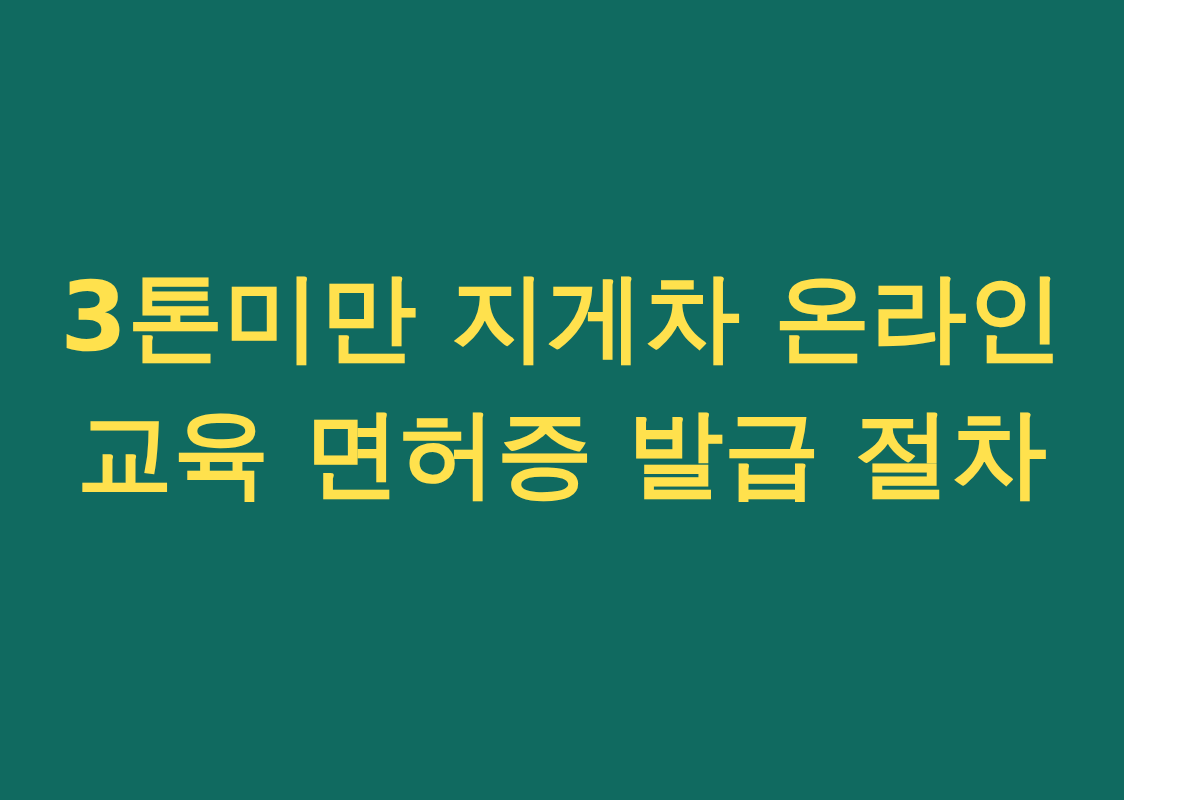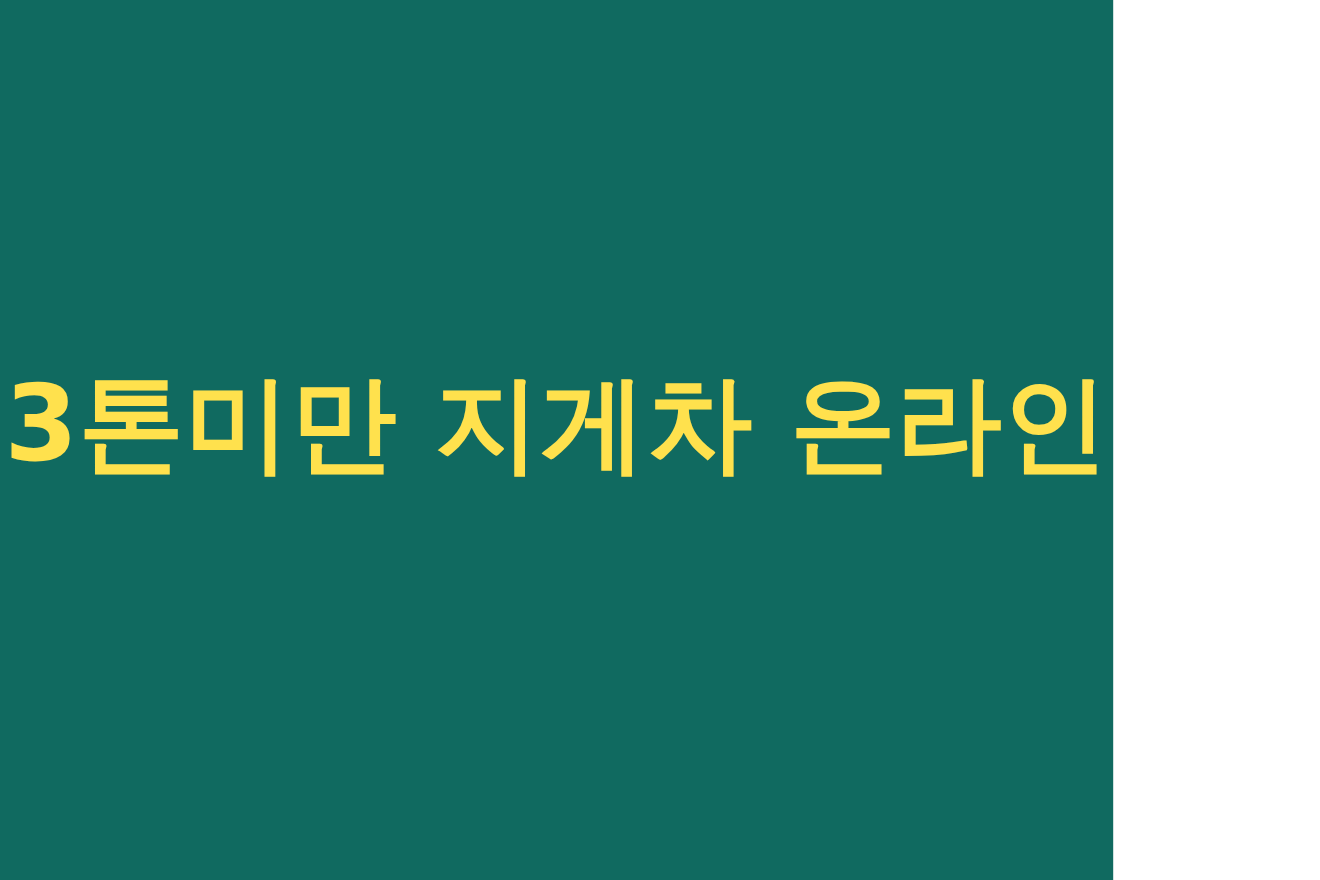--- a/index.html
+++ b/index.html
@@ -10,21 +10,21 @@
 
   body {
     width: 1200px;
     height: 800px;
     overflow: hidden;
     font-family: "Liberation Sans", "DejaVu Sans", sans-serif;
   }
 
   #canvas {
     position: relative;
-    width: 1012px;
+    width: 1124px;
     height: 800px;
     background: #106A60;
     display: flex;
     flex-direction: column;
     align-items: center;
     justify-content: center;
     box-sizing: border-box;
   }
 
   #title-block {
@@ -54,16 +54,17 @@
 </style>
 </head>
 <body>
 
 <div id="canvas" style="background: rgb(16, 106, 96);">
 
   <div id="title-block">
 
     <span class="title-line" style="color: rgb(255, 225, 77);">3톤미만 지게차 온라인</span>
 
+    <span class="title-line" style="color: rgb(255, 225, 77);">교육 면허증 발급 절차</span>
 
   </div>
 
 </div>
 
 </body></html>

